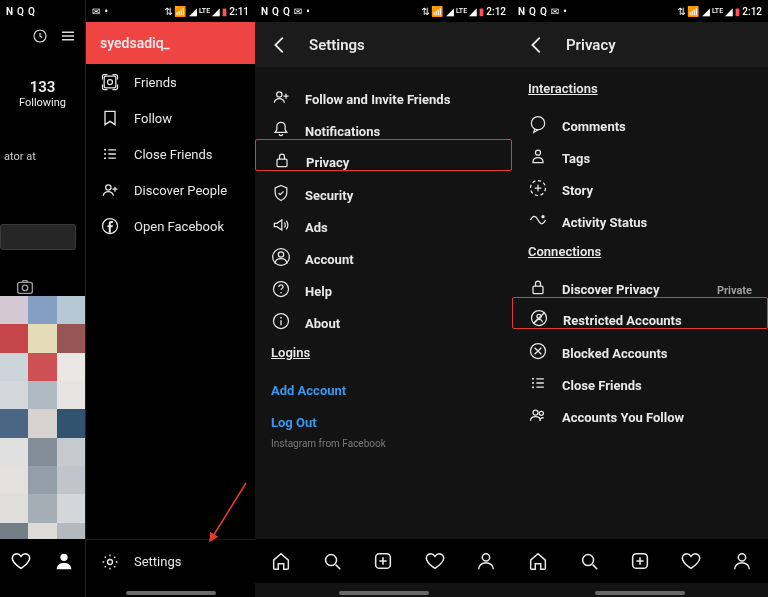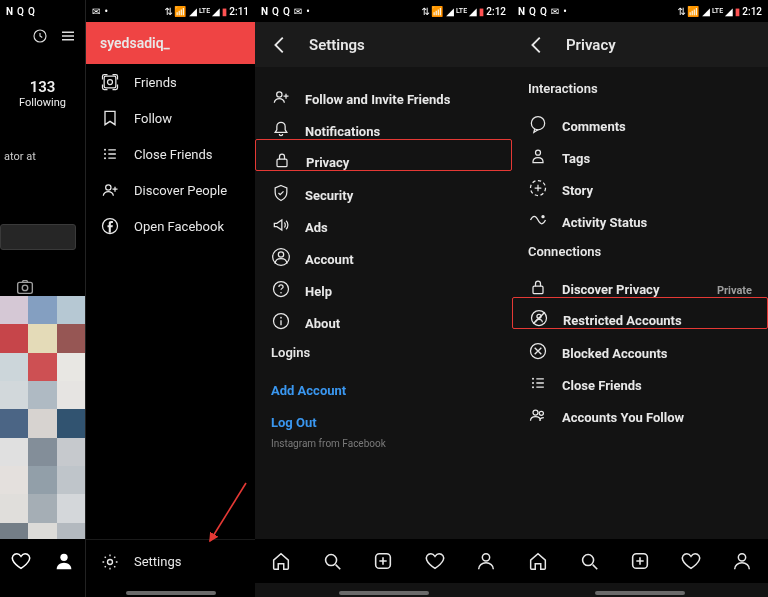--- a/index.html
+++ b/index.html
@@ -44,21 +44,21 @@
   .drawer-item { height:36px; display:flex; align-items:center; gap:14px; padding:0 14px; font-size:13px; color:#e8e8e8;}
   .drawer-item .icon { width:20px; height:20px; color:#e8e8e8; display:flex; align-items:center; justify-content:center;}
   .drawer-footer { position:absolute; bottom:14px; left:0; width:170px; height:44px; display:flex; align-items:center; gap:14px; padding:0 14px; border-top:1px solid #1a1a1a;}
   .arrow { position:absolute; left:116px; bottom:50px; width:48px; height:68px; pointer-events:none;}
 
   
   .hdr { height:45px; display:flex; align-items:center; gap:18px; padding:0 14px; background:#1b1b1b; font-size:15px; font-weight:600;}
   .hdr .back { width:22px; height:22px; color:#e8e8e8; }
 
   
-  .section-label { padding:14px 16px 6px; font-size:13px; font-weight:600; color:#e8e8e8;}
+  .section-label { padding:14px 16px 6px; font-size:13px; font-weight:600; color:#e8e8e8;text-decoration:underline;}
   .row { height:32px; display:flex; align-items:flex-end; gap:14px; padding:0 16px; font-size:13px; color:#e8e8e8; position:relative;font-weight:bold;}
   .row .icon { width:20px; height:20px; display:flex; align-items:center; justify-content:center; color:#e8e8e8;}
   .row .right-label { margin-left:auto; font-size:11px; color:#9e9e9e;}
   .row.link { color:#3a97f0; }
   .footnote { padding:8px 16px; font-size:10px; color:#7a7a7a;}
   .highlight { border:1.5px solid #e53935; border-radius:2px; }
 
   
   .bnav { position:absolute; bottom:14px; left:0; right:0; height:44px; background:#000; display:flex; align-items:center; justify-content:space-around; }
   .bnav .iconbtn { width:22px; height:22px; color:#e8e8e8;}

